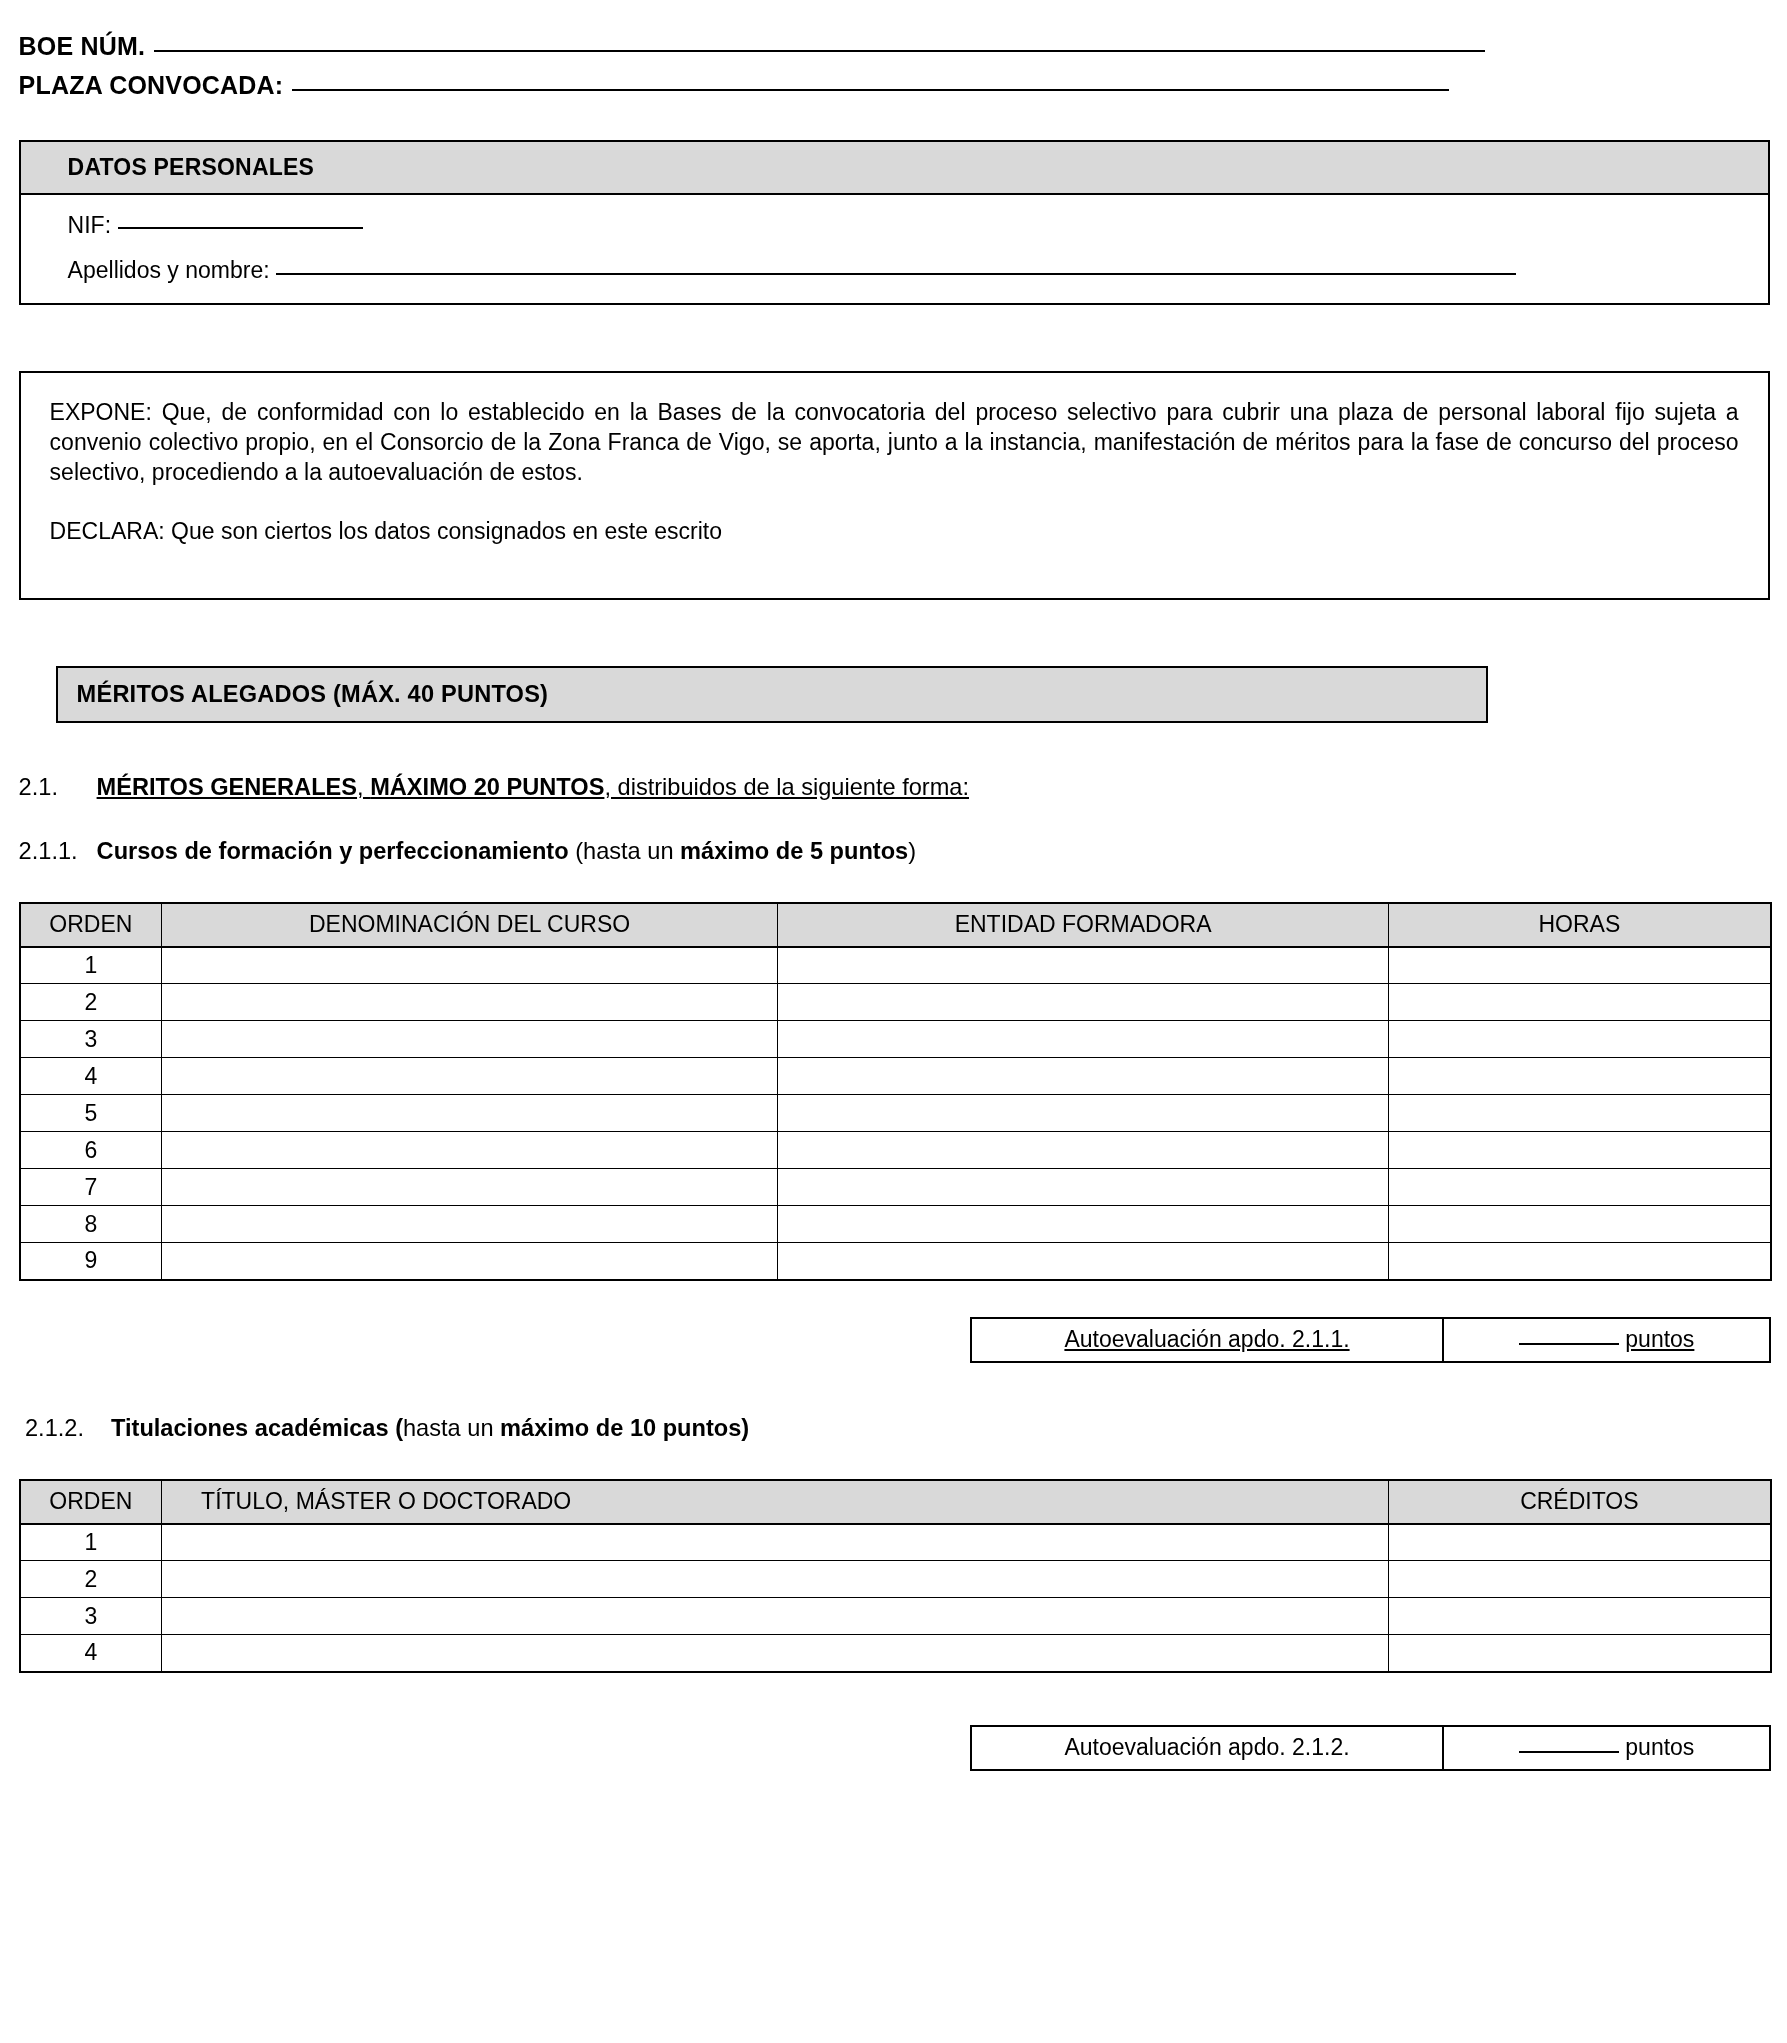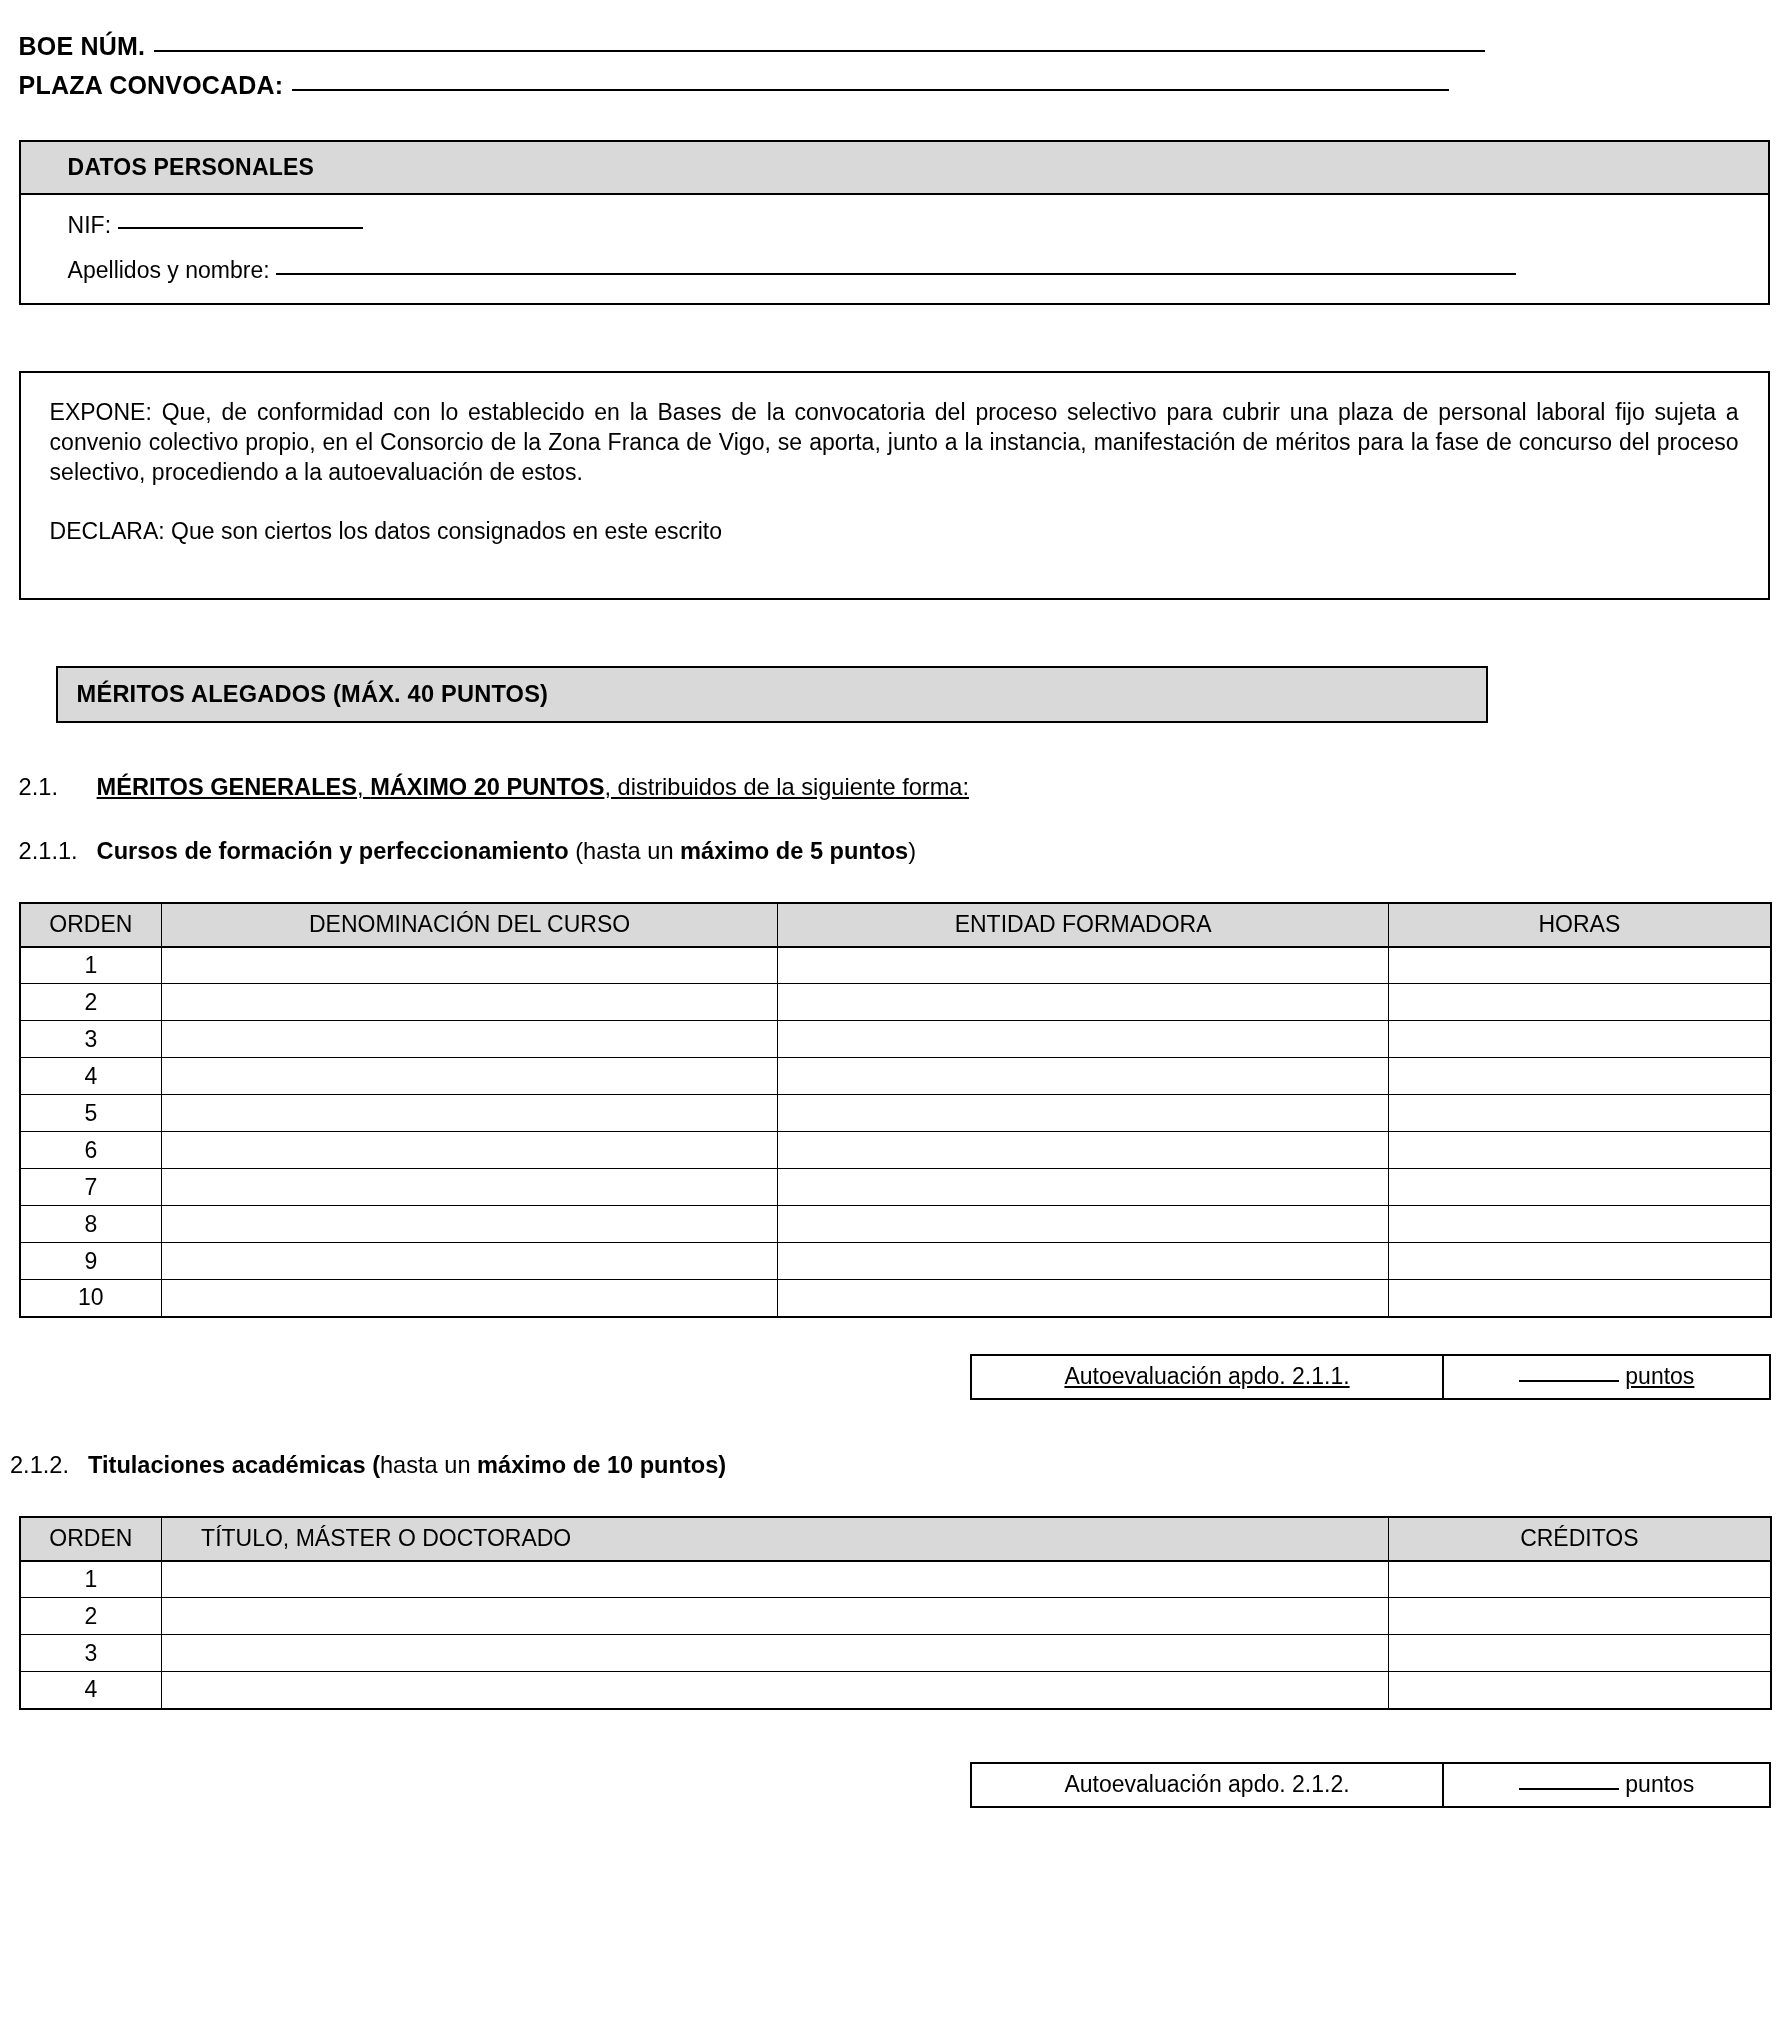--- a/index.html
+++ b/index.html
@@ -110,21 +110,21 @@
   
   .sec-head {
     display: flex;
     font-size: 23.6px;
     margin-left: 18.6px;
   }
   .sec-num { width: 78px; flex: 0 0 78px; }
   .sec-num.narrow { width: 78px; flex: 0 0 78px; }
   #sec-21 { margin-top: 51px; }
   #sec-211 { margin-top: 37px; }
-  #sec-212 { margin-top: 52px; margin-left: 10px; }
+  #sec-212 { margin-top: 52px; margin-left: 25px; gap: 8px; }
   .u { text-decoration: underline; }
   .b { font-weight: bold; }
 
   
   table.grid {
     border-collapse: collapse;
     table-layout: fixed;
     margin-left: 18.6px;
     background: #fff;
     padding-left: 6px;
@@ -297,26 +297,20 @@
         <td></td>
         <td></td>
         <td class="c-right"></td>
       </tr>
       <tr>
         <td class="c-left">9</td>
         <td></td>
         <td></td>
         <td class="c-right"></td>
       </tr>
-      <tr>
-        <td class="c-left">10</td>
-        <td></td>
-        <td></td>
-        <td class="c-right"></td>
-      </tr>
     </tbody>
   </table>
 
   <div class="auto-wrap" id="auto-211-wrap">
     <table class="auto">
       <tbody>
           <tr>
         <td class="auto-label">Autoevaluación apdo. 2.1.1.</td>
         <td class="auto-value"><span class="underline-blank"></span><span>puntos</span></td>
       </tr>

